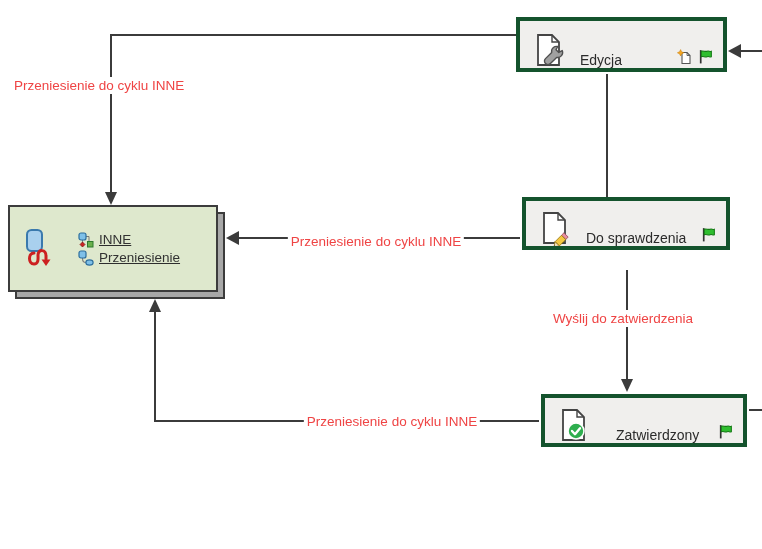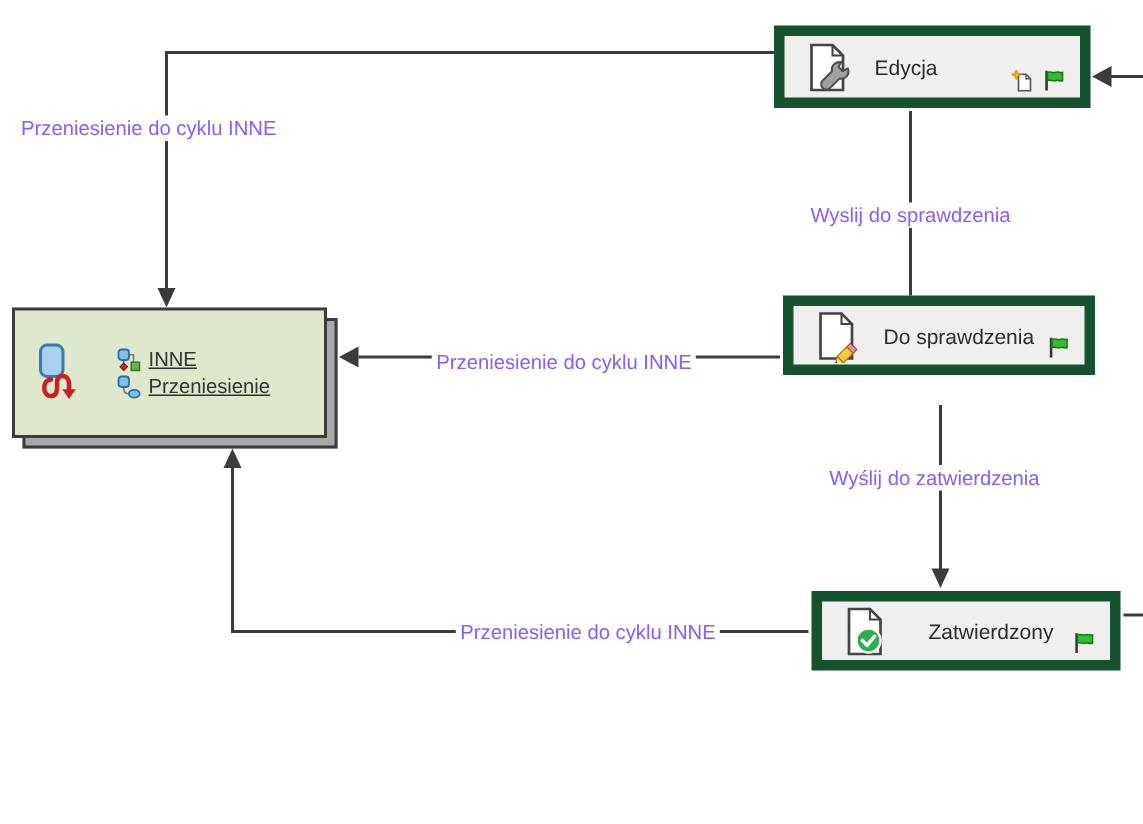--- a/index.html
+++ b/index.html
@@ -9,23 +9,23 @@
     background:#ffffff;
     font-family:"Liberation Sans", sans-serif;
     color:#2d2d2d;
     overflow:hidden;
   }
   #connectors{position:absolute;left:0;top:0;}
   .state-box{
     position:absolute;
     box-sizing:border-box;
     background:#f0efed;
-    border:7px solid #14532d;
+    border:4px solid #14532d;
     display:flex;
-    align-items:center;
+    align-items:flex-end;
     gap:13px;
     padding-left:11px;
   }
   .state-label{
     font-size:14px;
     color:#2b2b2b;
     white-space:nowrap;
   }
   .badges{
     position:absolute;
@@ -49,21 +49,21 @@
     align-items:center;
     padding-left:14px;
     gap:16px;
   }
   .cycle-lines{display:flex;flex-direction:column;gap:2px;text-decoration:underline;}
   .cycle-line{display:flex;align-items:center;gap:5px;font-size:13.5px;color:#333;}
   .edge-label{
     position:absolute;
     background:#ffffff;
     font-size:13.5px;
-    color:#8b5cf6;
+    color:#ef4444;
     white-space:nowrap;
     padding:1px 3px;
     line-height:15px;
   }
   .edge-label.centered{transform:translateX(-50%);}
   svg{display:block;}
 </style>
 </head>
 <body>
 
@@ -190,21 +190,20 @@
             <ellipse cx="11.5" cy="12.5" rx="3.6" ry="2.6" fill="#7ec0e8" stroke="#2c6e9e" stroke-width="1.2"></ellipse>
           </svg>
         </span>
         <span>Przeniesienie</span>
       </span>
     </span>
   </div>
 
   <div class="edge-label" style="left:11px;top:77px;">Przeniesienie do cyklu INNE</div>
 
-  <div class="edge-label centered" style="left:607px;top:135px;">Wyslij do sprawdzenia</div>
 
   <div class="edge-label centered" style="left:376px;top:233px;">Przeniesienie do cyklu INNE</div>
 
   <div class="edge-label centered" style="left:623px;top:310px;">Wyślij do zatwierdzenia</div>
 
   <div class="edge-label centered" style="left:392px;top:413px;">Przeniesienie do cyklu INNE</div>
 
 </div>
 
 </body></html>

